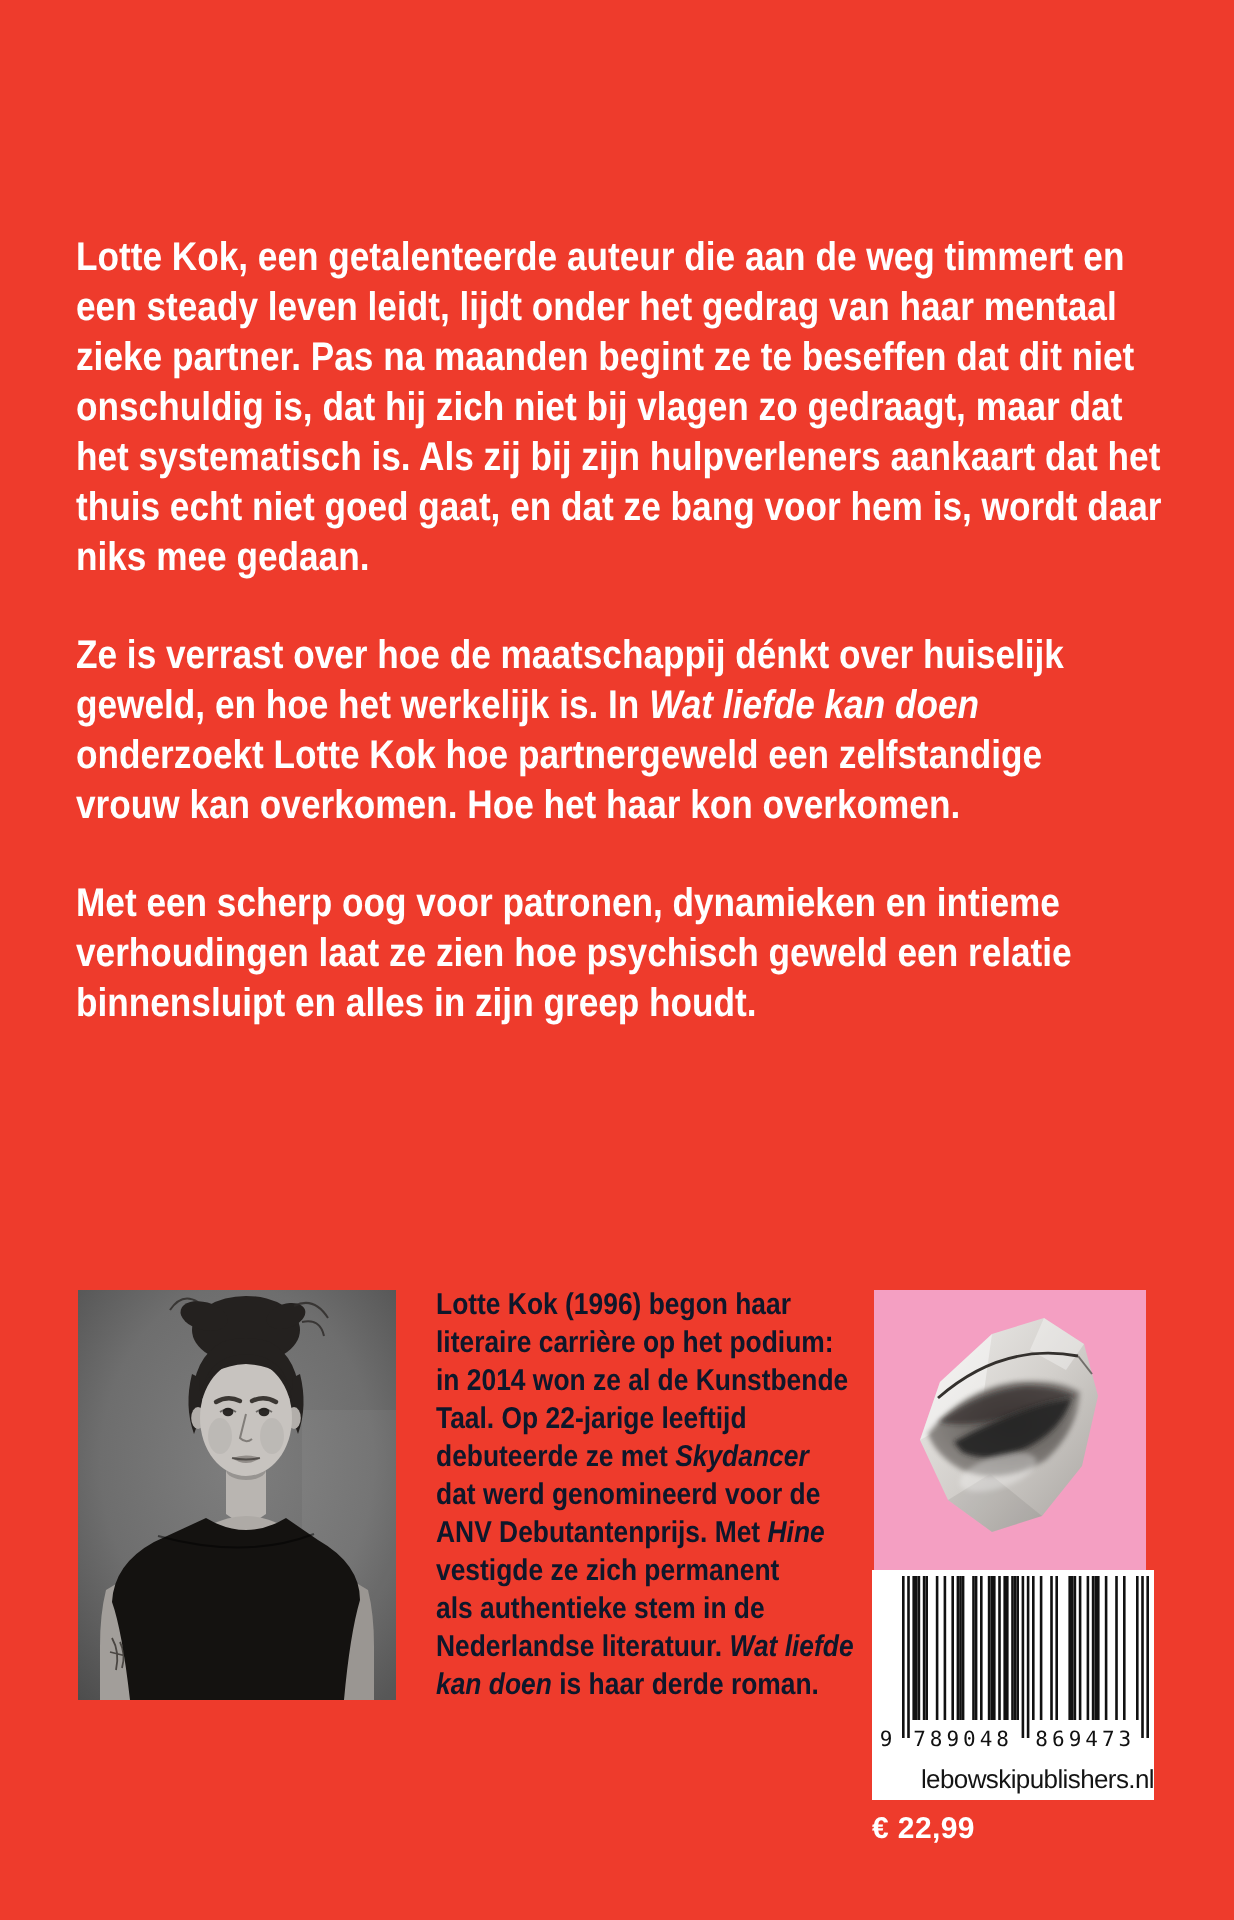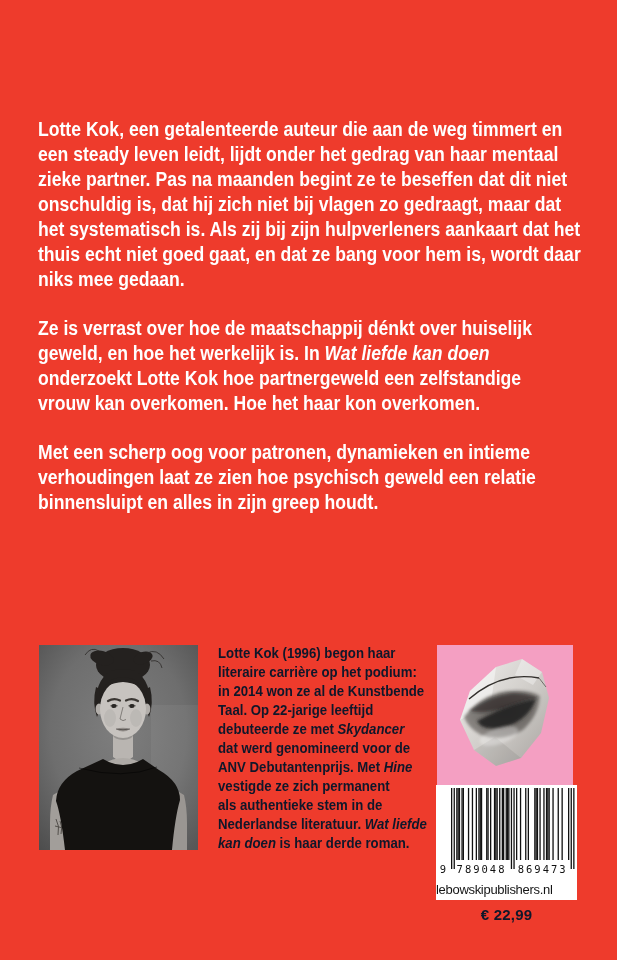--- a/index.html
+++ b/index.html
@@ -19,26 +19,26 @@
   .bio{
     position:absolute; left:218px; top:643px;
     color:#0f172a; font-weight:700; font-size:15px; line-height:19px;
   }
   .photo{position:absolute; left:39px; top:645px; width:159px; height:205px; display:block;}
   .pink-panel{position:absolute; left:437px; top:645px; width:136px; height:140px; background:var(--pink);}
   .lips{position:absolute; left:12px; top:8px; width:115px; height:118px; display:block;}
   .barcode-box{position:absolute; left:436px; top:785px; width:141px; height:115px; background:#ffffff;}
   .barcode-box svg{display:block;}
   .publisher{
-    position:absolute; left:0; right:0; bottom:3px; text-align:left;
+    position:absolute; left:0; right:0; bottom:3px; text-align:right;
     color:#141414; font-size:13px; font-weight:400; letter-spacing:-0.3px;
   }
   .price{
-    position:absolute; left:436px; top:906px; width:141px; text-align:center;
-    color:#0f172a; font-size:15px; font-weight:700; letter-spacing:0.2px;
+    position:absolute; left:436px; top:906px; width:141px; text-align:left;
+    color:#ffffff; font-size:15px; font-weight:700; letter-spacing:0.2px;
   }
 </style>
 </head>
 <body>
 
 <div class="cover">
 
   <div class="synopsis">
     <div class="condense">
       <p class="para"><span>Lotte Kok, een getalenteerde auteur die aan de weg timmert en</span><br><span>een steady leven leidt, lijdt onder het gedrag van haar mentaal</span><br><span>zieke partner. Pas na maanden begint ze te beseffen dat dit niet</span><br><span>onschuldig is, dat hij zich niet bij vlagen zo gedraagt, maar dat</span><br><span>het systematisch is. Als zij bij zijn hulpverleners aankaart dat het</span><br><span>thuis echt niet goed gaat, en dat ze bang voor hem is, wordt daar</span><br><span>niks mee gedaan.</span></p>

